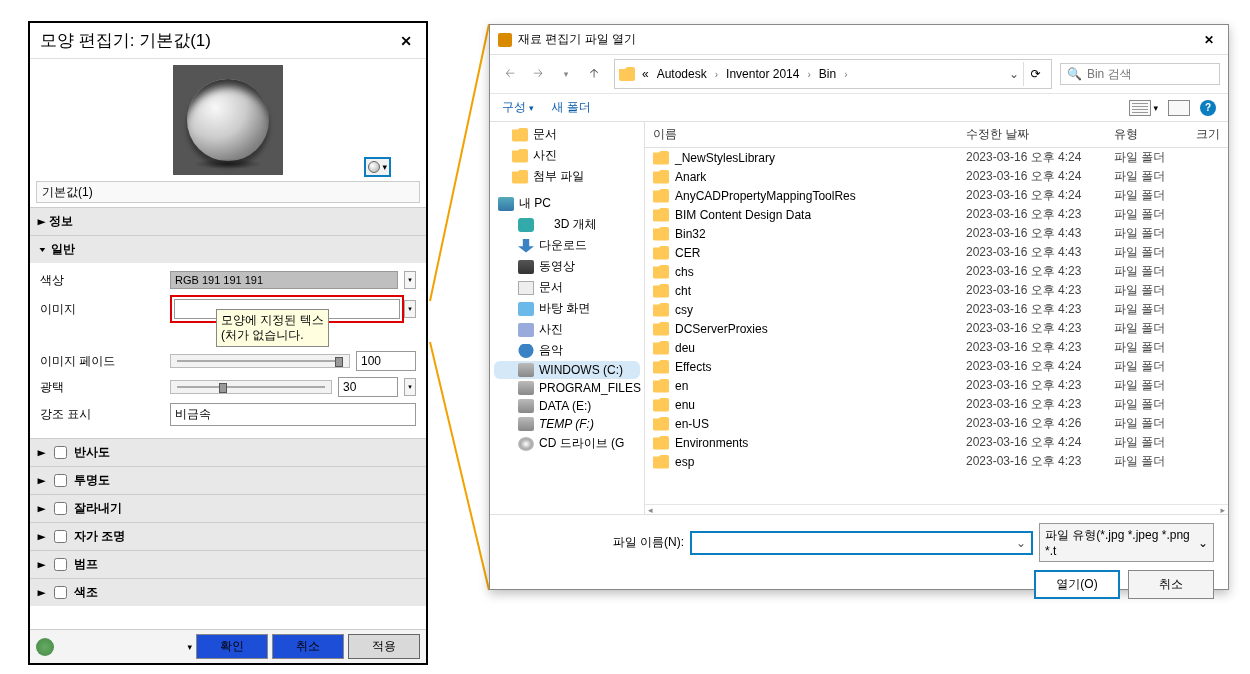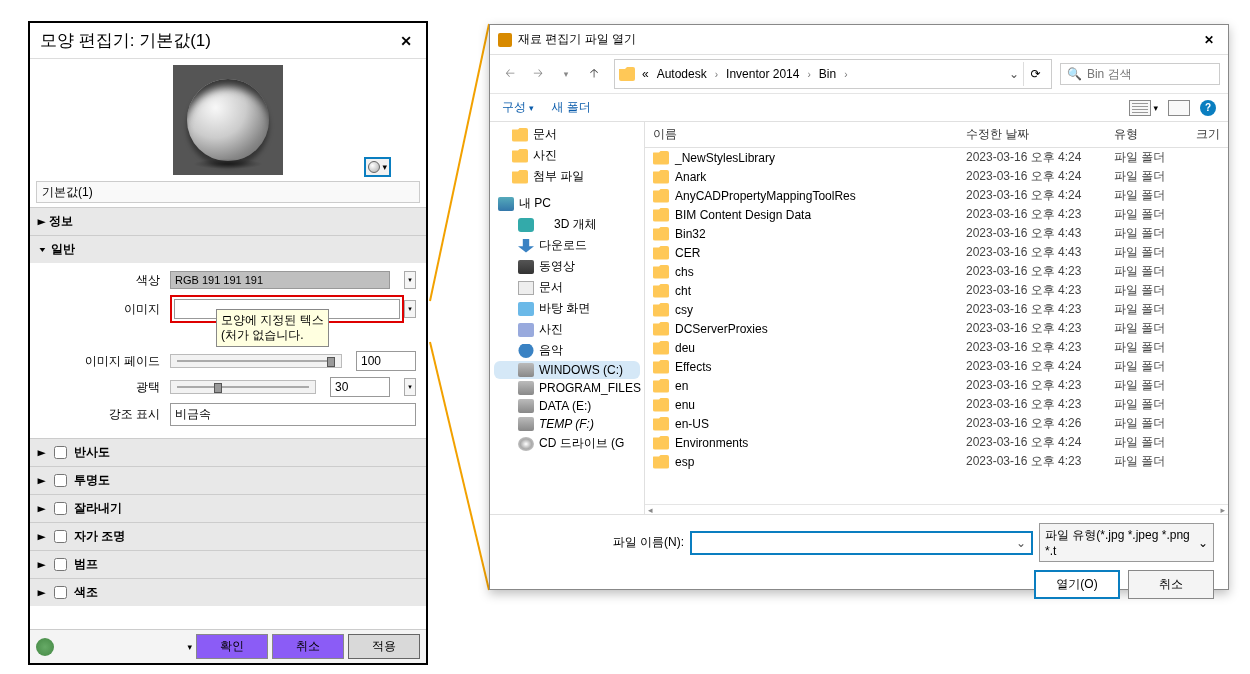--- a/index.html
+++ b/index.html
@@ -19,38 +19,38 @@
 .mini-sphere { width: 12px; height: 12px; border-radius: 50%; background: radial-gradient(circle at 35% 35%, #fff, #aaa); border: 1px solid #666; }
 
 .name-row { padding: 4px 6px; }
 .name-row input { width: 100%; border: 1px solid #ccc; padding: 3px 5px; background: #f9f9f9; }
 
 .section { border-top: 1px solid #ccc; }
 .sec-head { display: flex; align-items: center; padding: 5px 8px; background: #e8e8e8; font-weight: bold; cursor: pointer; }
 .tri { margin-right: 4px; font-size: 9px; display: inline-block; transform: scale(1.1,0.8); }
 .sec-body { padding: 8px 10px 6px; }
 .prop-row { display: flex; align-items: center; margin-bottom: 6px; position: relative; }
-.prop-label { width: 130px; text-align: right; padding-right: 10px; }
-.prop-val { flex: 1; display: flex; align-items: center; gap: 14px; }
+.prop-label { width: 130px; text-align: left; padding-right: 10px; }
+.prop-val { flex: 1; display: flex; align-items: center; gap: 6px; }
 .color-bar { flex: 1; height: 18px; background: linear-gradient(180deg, #bfbfbf, #bfbfbf); border: 1px solid #999; padding-left: 4px; line-height: 16px; font-size: 11px; }
 .mini-btn { width: 12px; height: 18px; background: #f5f5f5; border: 1px solid #aaa; font-size: 7px; display: flex; align-items: center; justify-content: center; }
 .img-field { flex: 1; height: 20px; border: 1px solid #999; background: #fff; }
 .img-field-wrap { border: 2px solid #de0000; padding: 2px; flex: 1; display: flex; align-items: center; }
 .tooltip { position: absolute; top: 14px; left: 176px; background: #ffffe0; border: 1px solid #888; padding: 3px 4px; font-size: 11px; z-index: 20; line-height: 1.25; }
 .slider { flex: 1; height: 14px; background: #f2f2f2; border: 1px solid #bbb; position: relative; }
 .slider::before { content:""; position:absolute; left:6px; right:6px; top:50%; height:2px; background:#aaa; transform:translateY(-50%);}
 .slider-handle { position:absolute; top:2px; width:8px; height:10px; background:#999; border:1px solid #555;}
 .num-in { width: 60px; border: 1px solid #999; padding: 2px 4px; }
 .select { flex: 1; border: 1px solid #999; padding: 2px 4px; background: #fff; }
 .check-head { display: flex; align-items:center; gap:5px; }
 .check-head input[type=checkbox]{ margin-right: 2px; }
 
 .footer { position: absolute; bottom: 0; left: 0; right: 0; display: flex; align-items: center; padding: 4px 6px; border-top: 1px solid #ccc; background: #f4f4f4; }
 .footer .gear { width:18px; height:18px; background: radial-gradient(circle,#6a6,#484); border-radius:50%; margin-right:auto; }
-.footer button { min-width: 72px; padding: 3px 12px; margin-left: 4px; border: 1px solid #888; background: #8b5cf6; }
+.footer button { min-width: 72px; padding: 3px 12px; margin-left: 4px; border: 1px solid #888; background: #1d4ed8; }
 .footer button.highlight { background: #d9d9d9; border-color: #666; }
 
 
 .win-right { position: absolute; left: 489px; top: 24px; width: 740px; height: 566px; border: 1px solid #888; background: #fff; box-shadow: 0 4px 10px rgba(0,0,0,0.25); }
 .dlg-title { display: flex; align-items: center; padding: 6px 8px; background: #fff; border-bottom: 1px solid #e0e0e0; }
 .dlg-ico { width: 14px; height: 14px; background: #d88a00; margin-right: 6px; border-radius: 2px; }
 .dlg-title span { font-size: 12px; }
 .dlg-close { margin-left: auto; font-size: 14px; font-weight: bold; padding: 0 6px; }
 
 .nav-row { display: flex; align-items: center; padding: 4px 8px; gap: 4px; border-bottom: 1px solid #e5e5e5; }

